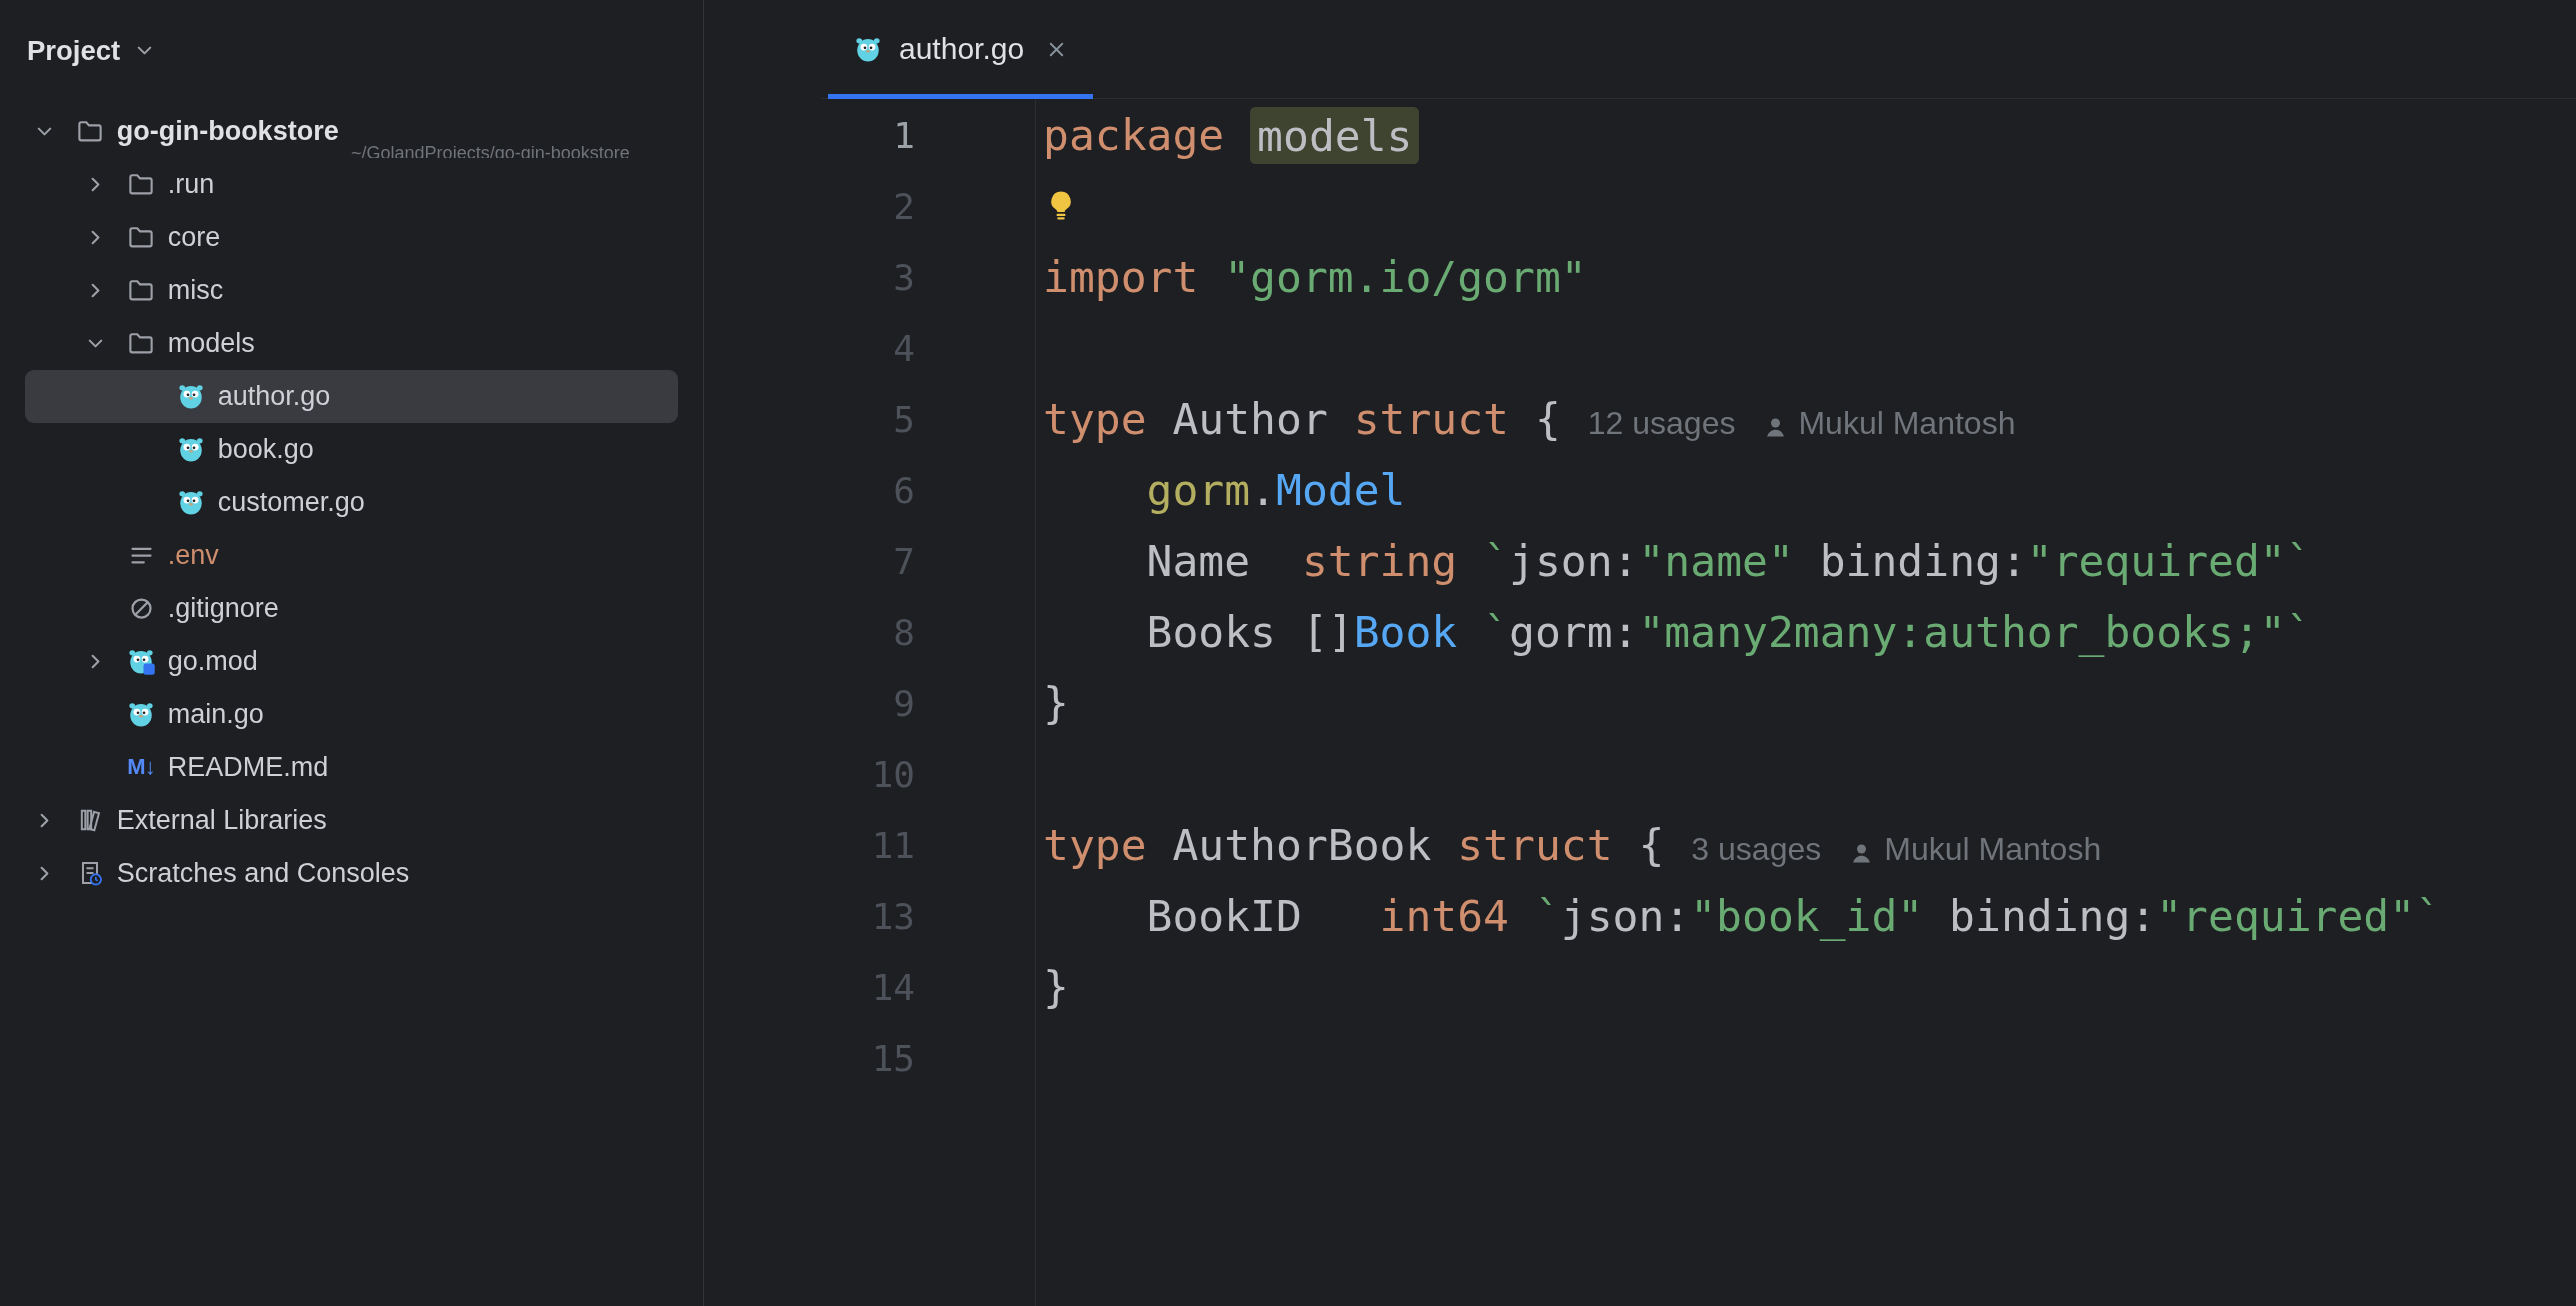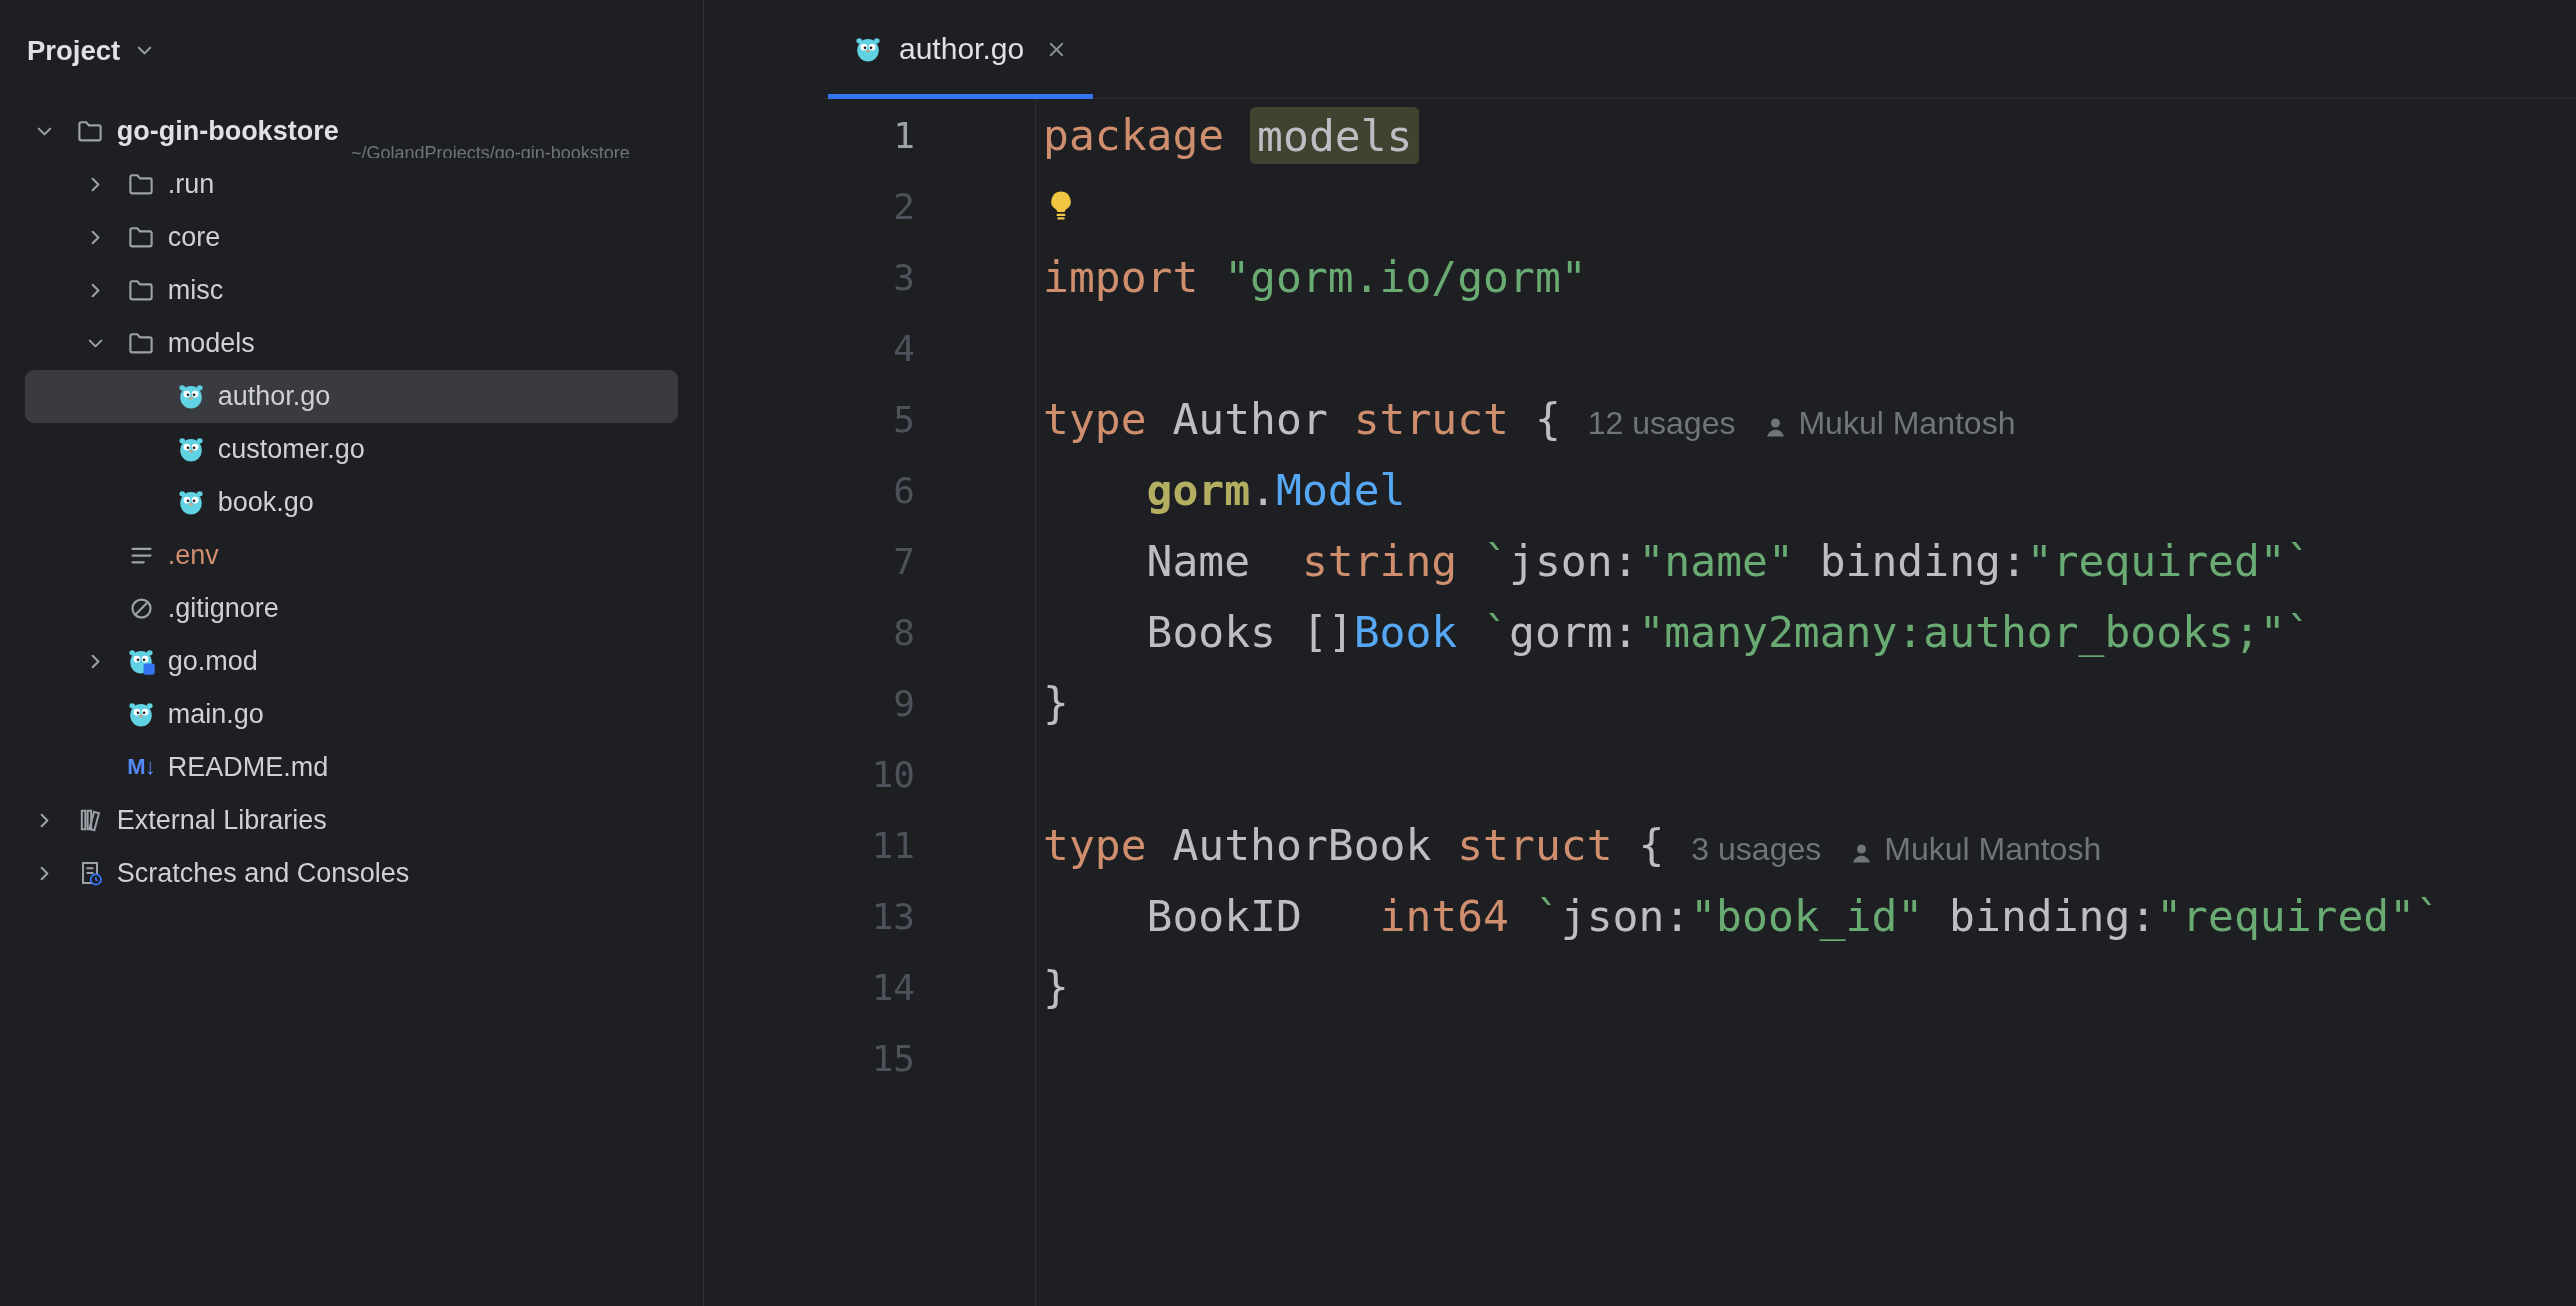--- a/index.html
+++ b/index.html
@@ -61,21 +61,21 @@
   .lnum{
     width:214px;flex:none;text-align:right;padding-right:120px;box-sizing:border-box;
     color:var(--line-num);font-size:36px;
   }
   .code-line.cur .lnum{color:var(--line-num-active);}
   .toks{padding-left:8px;white-space:pre;}
   .tk-kw{color:var(--kw);}
   .tk-pl{color:var(--text);}
   .tk-str{color:var(--str);}
   .tk-typ{color:var(--typ);}
-  .tk-pkg{color:var(--pkg);font-weight:bold;}
+  .tk-pkg{color:var(--pkg);}
   .tk-hl{background:var(--id-highlight);border-radius:5.3px;padding:3.6px 7px;}
   .tk-hint{
     font-family:"Liberation Sans",sans-serif;font-size:32px;color:var(--hint);
     margin-left:27px;
   }
   .tk-hint svg{vertical-align:-6.2px;margin-right:9px;}
   .bulb-ic{display:inline-block;vertical-align:middle;}
 </style>
 </head>
 <body>
@@ -179,37 +179,37 @@
             <ellipse cx="5" cy="5.4" rx="2.3" ry="2.1" fill="#61d2e4"></ellipse>
             <ellipse cx="19" cy="5.4" rx="2.3" ry="2.1" fill="#61d2e4"></ellipse>
             <ellipse cx="12" cy="13" rx="8.6" ry="9" fill="#61d2e4"></ellipse>
             <circle cx="8.7" cy="10.4" r="2.7" fill="#fff"></circle>
             <circle cx="15.3" cy="10.4" r="2.7" fill="#fff"></circle>
             <circle cx="9.6" cy="11" r="1.1" fill="#22262a"></circle>
             <circle cx="14.4" cy="11" r="1.1" fill="#22262a"></circle>
             <ellipse cx="12" cy="13.8" rx="1.5" ry="1" fill="#c9a27b"></ellipse>
           </svg>
         </span>
+        <span class="tlabel">book.go</span>
+      </div>
+      <div class="tree-row" style="padding-left: 109px;">
+        <span class="chev"></span>
+        <span class="ticon">
+          <svg width="30" height="30" viewBox="0 0 24 24">
+            <ellipse cx="5" cy="5.4" rx="2.3" ry="2.1" fill="#61d2e4"></ellipse>
+            <ellipse cx="19" cy="5.4" rx="2.3" ry="2.1" fill="#61d2e4"></ellipse>
+            <ellipse cx="12" cy="13" rx="8.6" ry="9" fill="#61d2e4"></ellipse>
+            <circle cx="8.7" cy="10.4" r="2.7" fill="#fff"></circle>
+            <circle cx="15.3" cy="10.4" r="2.7" fill="#fff"></circle>
+            <circle cx="9.6" cy="11" r="1.1" fill="#22262a"></circle>
+            <circle cx="14.4" cy="11" r="1.1" fill="#22262a"></circle>
+            <ellipse cx="12" cy="13.8" rx="1.5" ry="1" fill="#c9a27b"></ellipse>
+          </svg>
+        </span>
         <span class="tlabel">customer.go</span>
-      </div>
-      <div class="tree-row" style="padding-left: 109px;">
-        <span class="chev"></span>
-        <span class="ticon">
-          <svg width="30" height="30" viewBox="0 0 24 24">
-            <ellipse cx="5" cy="5.4" rx="2.3" ry="2.1" fill="#61d2e4"></ellipse>
-            <ellipse cx="19" cy="5.4" rx="2.3" ry="2.1" fill="#61d2e4"></ellipse>
-            <ellipse cx="12" cy="13" rx="8.6" ry="9" fill="#61d2e4"></ellipse>
-            <circle cx="8.7" cy="10.4" r="2.7" fill="#fff"></circle>
-            <circle cx="15.3" cy="10.4" r="2.7" fill="#fff"></circle>
-            <circle cx="9.6" cy="11" r="1.1" fill="#22262a"></circle>
-            <circle cx="14.4" cy="11" r="1.1" fill="#22262a"></circle>
-            <ellipse cx="12" cy="13.8" rx="1.5" ry="1" fill="#c9a27b"></ellipse>
-          </svg>
-        </span>
-        <span class="tlabel">book.go</span>
       </div>
       <div class="tree-row" style="padding-left: 59px;">
         <span class="chev"></span>
         <span class="ticon">
           <svg width="27" height="27" viewBox="0 0 24 24">
             <path d="M4 6h16M4 12h16M4 18h10" stroke="#9da0a8" stroke-width="2" stroke-linecap="round"></path>
           </svg>
         </span>
         <span class="tlabel env-color">.env</span>
       </div>

